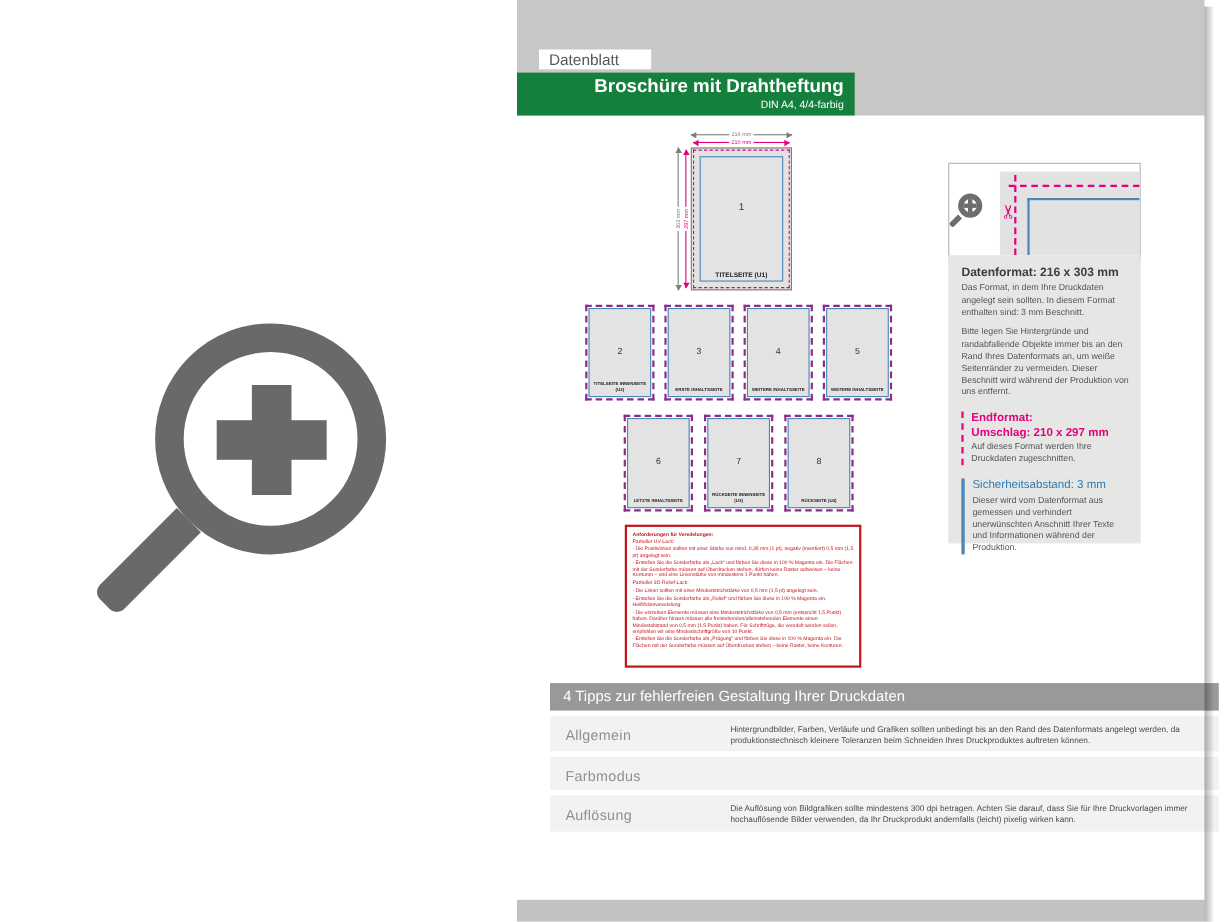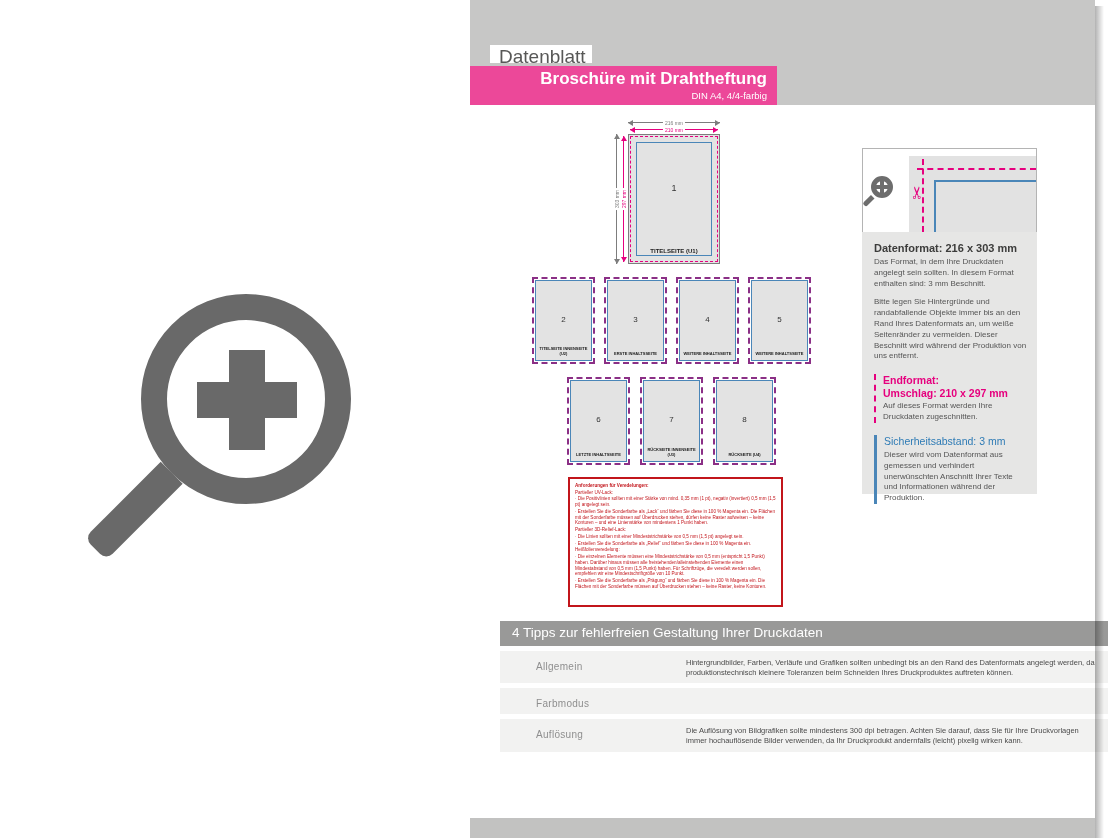--- a/index.html
+++ b/index.html
@@ -9,22 +9,22 @@
   
   .mag-ring{position:absolute;left:141px;top:294px;width:210px;height:210px;border:26px solid #696969;border-radius:50%;box-sizing:border-box;}
   .mag-plus-h{position:absolute;left:197px;top:382px;width:100px;height:36px;background:#696969;}
   .mag-plus-v{position:absolute;left:229px;top:350px;width:36px;height:100px;background:#696969;}
   .mag-handle{position:absolute;left:118px;top:457px;width:31px;height:108px;background:#696969;border-radius:0 0 9px 9px;transform:rotate(45deg);}
 
   
   #sheet{position:absolute;left:470px;top:0;width:625px;height:838px;background:#ffffff;}
   .shadow-right{position:absolute;left:1095px;top:6px;width:9px;height:832px;background:linear-gradient(to right, rgba(0,0,0,0.30), rgba(0,0,0,0));}
   .topband{position:absolute;left:0;top:0;width:625px;height:105px;background:#c7c7c6;}
-  .tab{position:absolute;left:20px;top:45px;width:102px;height:18px;background:#ffffff;color:#585857;font-size:19px;padding:1px 0 0 9px;box-sizing:border-box;}
-  .titleband{position:absolute;left:0;top:66px;width:307px;height:39px;background:#ec4899;color:#ffffff;text-align:right;padding:3px 10px 0 0;box-sizing:border-box;}
+  .tab{position:absolute;left:20px;top:45px;width:102px;height:18px;background:#ffffff;color:#585857;font-size:14px;padding:1px 0 0 9px;box-sizing:border-box;}
+  .titleband{position:absolute;left:0;top:66px;width:307px;height:39px;background:#15803d;color:#ffffff;text-align:right;padding:3px 10px 0 0;box-sizing:border-box;}
   .title{font-size:17px;font-weight:bold;}
   .subtitle{font-size:9.5px;margin-top:1px;}
 
   
   .p1{position:absolute;left:158px;top:134px;width:92px;height:130px;background:#e3e3e3;border:1px solid #7d7d7d;box-sizing:border-box;}
   .p1-bleed{position:absolute;top:1px;left:1px;right:1px;bottom:1px;border:1px dashed #e6007e;}
   .p1-safe{position:absolute;top:7px;left:7px;right:7px;bottom:7px;border:1px solid #4a86b8;}
   .p1-num{position:absolute;top:48px;width:100%;text-align:center;font-size:9px;color:#333;}
   .p1-label{position:absolute;bottom:9px;width:100%;text-align:center;font-size:6px;font-weight:bold;color:#222;}
 
@@ -50,21 +50,21 @@
 
   
   .vbox{position:absolute;left:98px;top:477px;width:215px;height:130px;border:2px solid #c2151b;background:#fff;padding:4px 5px;box-sizing:border-box;color:#c2151b;font-size:4.6px;line-height:1.25;}
   .vbox .vtitle{font-weight:bold;margin-bottom:1px;}
   .vbox div{margin-bottom:1px;}
 
   
   .tips{position:absolute;left:30px;top:621px;width:608px;}
   .tips-bar{height:25px;background:#999998;color:#ffffff;font-size:13.5px;padding:4px 0 0 12px;box-sizing:border-box;}
   .tip-row{display:flex;background:#f2f2f1;margin-top:5px;padding:5px 10px 5px 14px;box-sizing:border-box;}
-  .tip-label{width:150px;font-size:10px;color:#8f8f8f;padding-top:5px;letter-spacing:0.3px;margin-left:22px;}
+  .tip-label{width:150px;font-size:13px;color:#8f8f8f;padding-top:5px;letter-spacing:0.3px;}
   .tip-text{flex:1;font-size:7.5px;color:#4b4b4b;line-height:1.35;padding-top:2px;}
 
   .footer{position:absolute;left:0;top:818px;width:625px;height:20px;background:#c2c2c1;}
 
   
   .info-box{position:absolute;left:392px;top:148px;width:175px;height:90px;background:#ffffff;border:1px solid #b4b4b4;box-sizing:border-box;}
   .mmag-ring{position:absolute;left:8px;top:27px;width:22px;height:22px;border:5px solid #6d6d6d;border-radius:50%;box-sizing:border-box;}
   .mmag-h{position:absolute;left:13px;top:36px;width:12px;height:4px;background:#6d6d6d;}
   .mmag-v{position:absolute;left:17px;top:32px;width:4px;height:12px;background:#6d6d6d;}
   .mmag-handle{position:absolute;left:3px;top:46px;width:5px;height:12px;background:#6d6d6d;border-radius:0 0 2px 2px;transform:rotate(45deg);}

